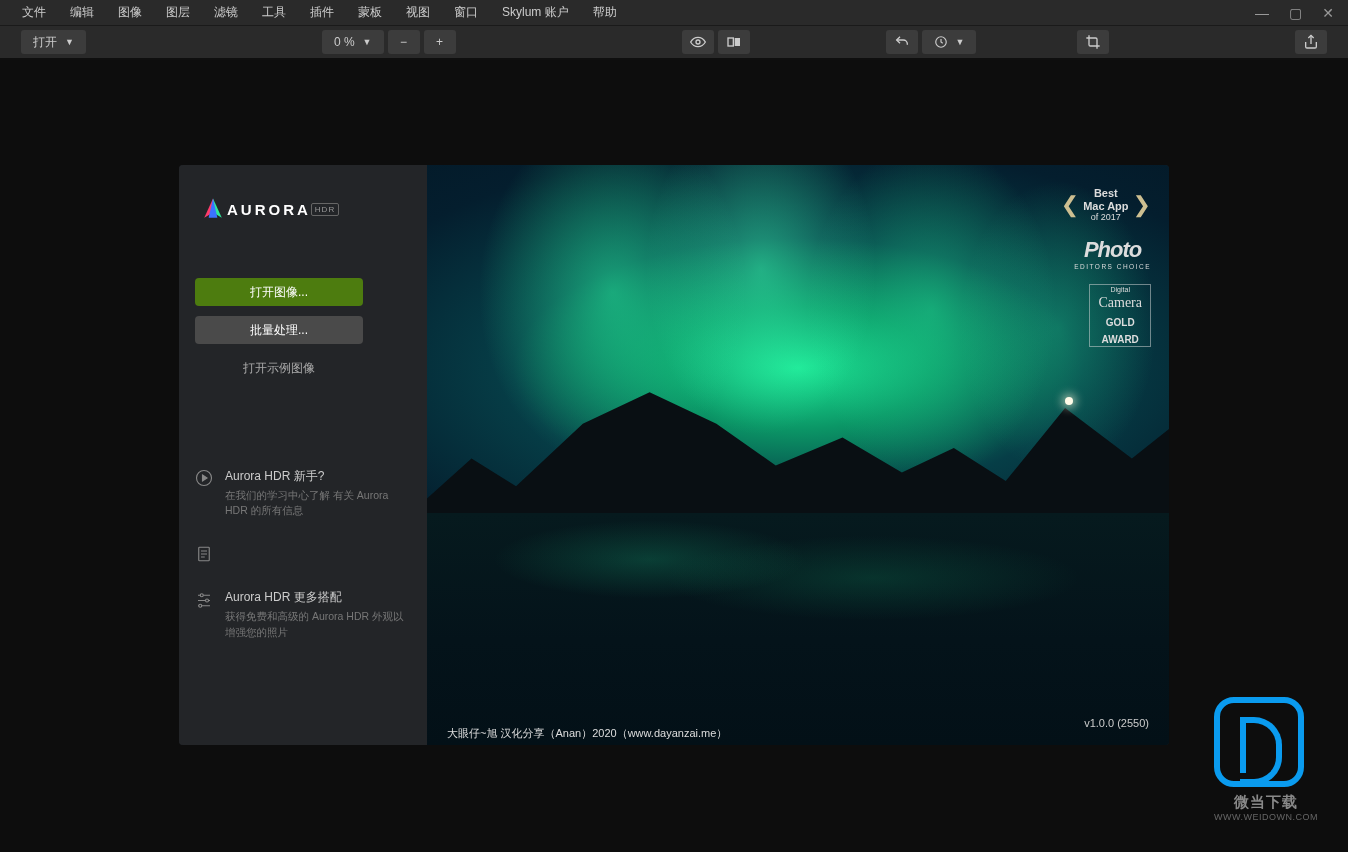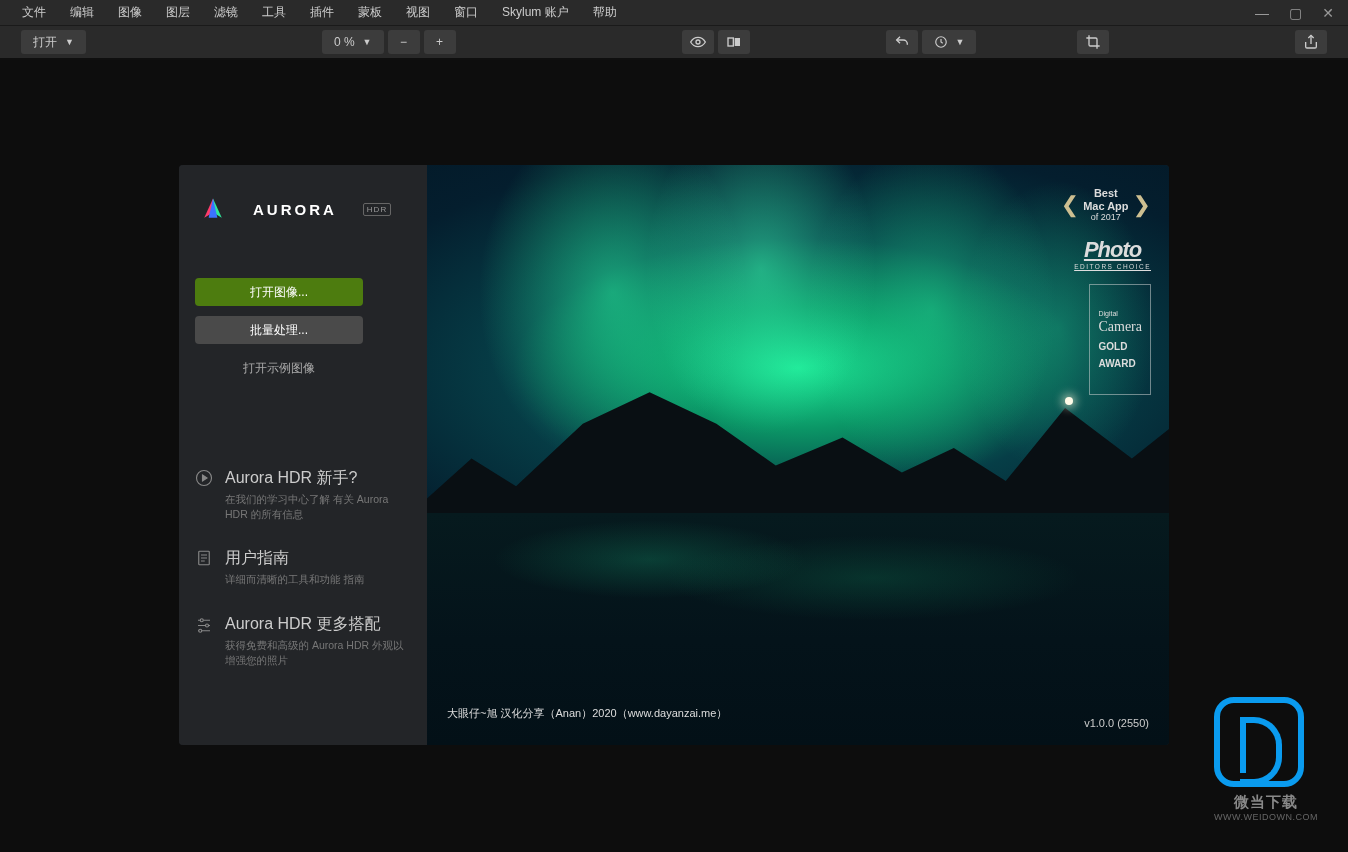--- a/index.html
+++ b/index.html
@@ -17,34 +17,34 @@
 .tb-spacer-1 { width: 220px; }
 .tb-spacer-2 { width: 210px; }
 .tb-spacer-3 { width: 120px; }
 .tb-spacer-4 { width: 85px; }
 .tb-spacer-5 { flex: 1; }
 .chevron { font-size: 9px; margin-left: 2px; }
 
 .canvas { position: absolute; top: 60px; left: 0; right: 0; bottom: 0; background: #0d0d0d; display: flex; justify-content: center; align-items: flex-start; }
 .welcome { width: 990px; height: 580px; margin-top: 105px; display: flex; background: #1d2024; border-radius: 4px; overflow: hidden; }
 .left-panel { width: 248px; background: #232528; padding: 30px 16px 20px 16px; display: flex; flex-direction: column; }
-.app-logo { display: flex; align-items: center; gap: 26px; margin-left: 4px; margin-bottom: 55px; }
+.app-logo { display: flex; align-items: center; gap: 0; margin-left: 4px; margin-bottom: 55px; }
 .logo-mark { width: 28px; height: 28px; position: relative; }
 .logo-text { color: #fff; letter-spacing: 3px; font-weight: 600; font-size: 15px; }
 .logo-badge { color: #999; font-size: 8px; border: 1px solid #666; padding: 1px 3px; border-radius: 2px; letter-spacing: 1px; }
 
 .action-btn { width: 168px; height: 28px; border: none; border-radius: 4px; font-size: 12px; margin-bottom: 10px; color: #fff; }
 .primary { background: #4d7c0f; }
 .secondary { background: #4a4a4a; }
 .link-btn { color: #aaa; font-size: 12px; text-align: center; width: 168px; padding: 6px 0; }
 
 .help-section { margin-top: auto; margin-top: 85px; }
 .help-item { display: flex; gap: 12px; margin-bottom: 26px; }
 .help-icon { width: 18px; height: 18px; color: #888; flex-shrink: 0; margin-top: 1px; }
-.help-title { color: #ccc; font-size: 16px; margin-bottom: 3px; }
+.help-title { color: #ccc; font-size: 12px; margin-bottom: 3px; }
 .help-desc { color: #777; font-size: 10.5px; line-height: 1.45; }
 
 .right-panel { flex: 1; position: relative; overflow: hidden; }
 .hero-bg { position: absolute; inset: 0; }
 .sky { position: absolute; inset: 0; background: radial-gradient(ellipse 120% 70% at 50% 35%, #1de896 0%, #0b9666 15%, #063e47 32%, #041e2e 55%, #02111d 100%); }
 .sky::before { content:''; position:absolute; inset:0; background:
   radial-gradient(ellipse 30% 50% at 25% 22%, rgba(40,240,160,.55), transparent 60%),
   radial-gradient(ellipse 25% 46% at 45% 18%, rgba(60,250,180,.5), transparent 62%),
   radial-gradient(ellipse 28% 48% at 68% 25%, rgba(35,225,150,.48), transparent 60%),
   radial-gradient(ellipse 22% 42% at 85% 28%, rgba(30,200,140,.4), transparent 60%); }
@@ -54,28 +54,28 @@
   radial-gradient(ellipse 30% 24% at 30% 20%, rgba(26,200,140,.22), transparent 70%),
   radial-gradient(ellipse 40% 26% at 60% 28%, rgba(20,180,120,.18), transparent 70%); }
 .moon { position:absolute; top:40%; right:13%; width:8px; height:8px; background:#fffbe8; border-radius:50%; box-shadow:0 0 10px 3px rgba(255,250,220,.6); }
 
 .awards { position:absolute; top:22px; right:18px; display:flex; flex-direction:column; gap:14px; align-items:flex-end; }
 .award { color:#ddd; text-align:center; font-size:9px; }
 .award-1 { display:flex; align-items:center; gap:4px; }
 .laurel { font-size:22px; color:#cdbf91; }
 .award-1-text { line-height:1.15; }
 .award-1-text .b { font-weight:700; font-size:11px; display:block; }
-.award-2 { font-family: serif; text-decoration: underline; }
+.award-2 { font-family: serif; }
 .award-2 .p { font-size:22px; font-weight:900; font-style:italic; letter-spacing:-1px; }
 .award-2 .s { font-size:6.5px; letter-spacing:1.5px; }
-.award-3 { border:1px solid rgba(220,220,220,.5); padding:24px 8px; line-height:1.3; text-align:left; }
+.award-3 { border:1px solid rgba(220,220,220,.5); padding:0 8px; line-height:1.3; text-align:center; }
 .award-3 .c { font-size:14px; font-weight:400; font-family:serif; }
 .award-3 .g { font-size:10px; font-weight:700; margin-top:4px; }
 
-.credit { position:absolute; bottom:24px; left:20px; color:#ddd; font-size:11px; }
+.credit { position:absolute; bottom:4px; left:20px; color:#ddd; font-size:11px; }
 .version { position:absolute; bottom:16px; right:20px; color:#ccc; font-size:11px; }
 
 .watermark { position:absolute; right:30px; bottom:30px; text-align:center;margin-left:12px; }
 .wm-logo { width:90px; height:90px; border:6px solid #0a9bef; border-radius:20px; position:relative; margin-bottom:6px; }
 .wm-logo::before { content:''; position:absolute; left:20px; top:14px; width:36px; height:56px; border:6px solid #0a9bef; border-left:6px solid #0a9bef; border-radius:0 28px 28px 0; border-left:none; }
 .wm-logo::after { content:''; position:absolute; left:20px; top:14px; width:6px; height:56px; background:#0a9bef; }
 .wm-text { color:#888; font-size:15px; font-weight:600; letter-spacing:1px; }
 .wm-url { color:#666; font-size:9px; letter-spacing:0.5px; }
 </style>
 </head>
@@ -195,25 +195,20 @@
 有关 Aurora HDR 的所有信息</div>
           </div>
         </div>
         <div class="help-item">
           <svg class="help-icon" viewBox="0 0 24 24" fill="none" stroke="#888" stroke-width="1.5">
               <rect x="5" y="3" width="14" height="18" rx="1"></rect>
               <line x1="8" y1="8" x2="16" y2="8"></line>
               <line x1="8" y1="12" x2="16" y2="12"></line>
               <line x1="8" y1="16" x2="13" y2="16"></line>
             </svg>
-          <div>
-            <div class="help-title">用户指南</div>
-            <div class="help-desc">详细而清晰的工具和功能
-指南</div>
-          </div>
         </div>
         <div class="help-item">
           <svg class="help-icon" viewBox="0 0 24 24" fill="none" stroke="#888" stroke-width="1.5">
               <line x1="4" y1="7" x2="20" y2="7"></line>
               <circle cx="9" cy="7" r="2" fill="#232528"></circle>
               <line x1="4" y1="14" x2="20" y2="14"></line>
               <circle cx="16" cy="14" r="2" fill="#232528"></circle>
               <line x1="4" y1="21" x2="20" y2="21"></line>
               <circle cx="7" cy="21" r="2" fill="#232528"></circle>
             </svg>

